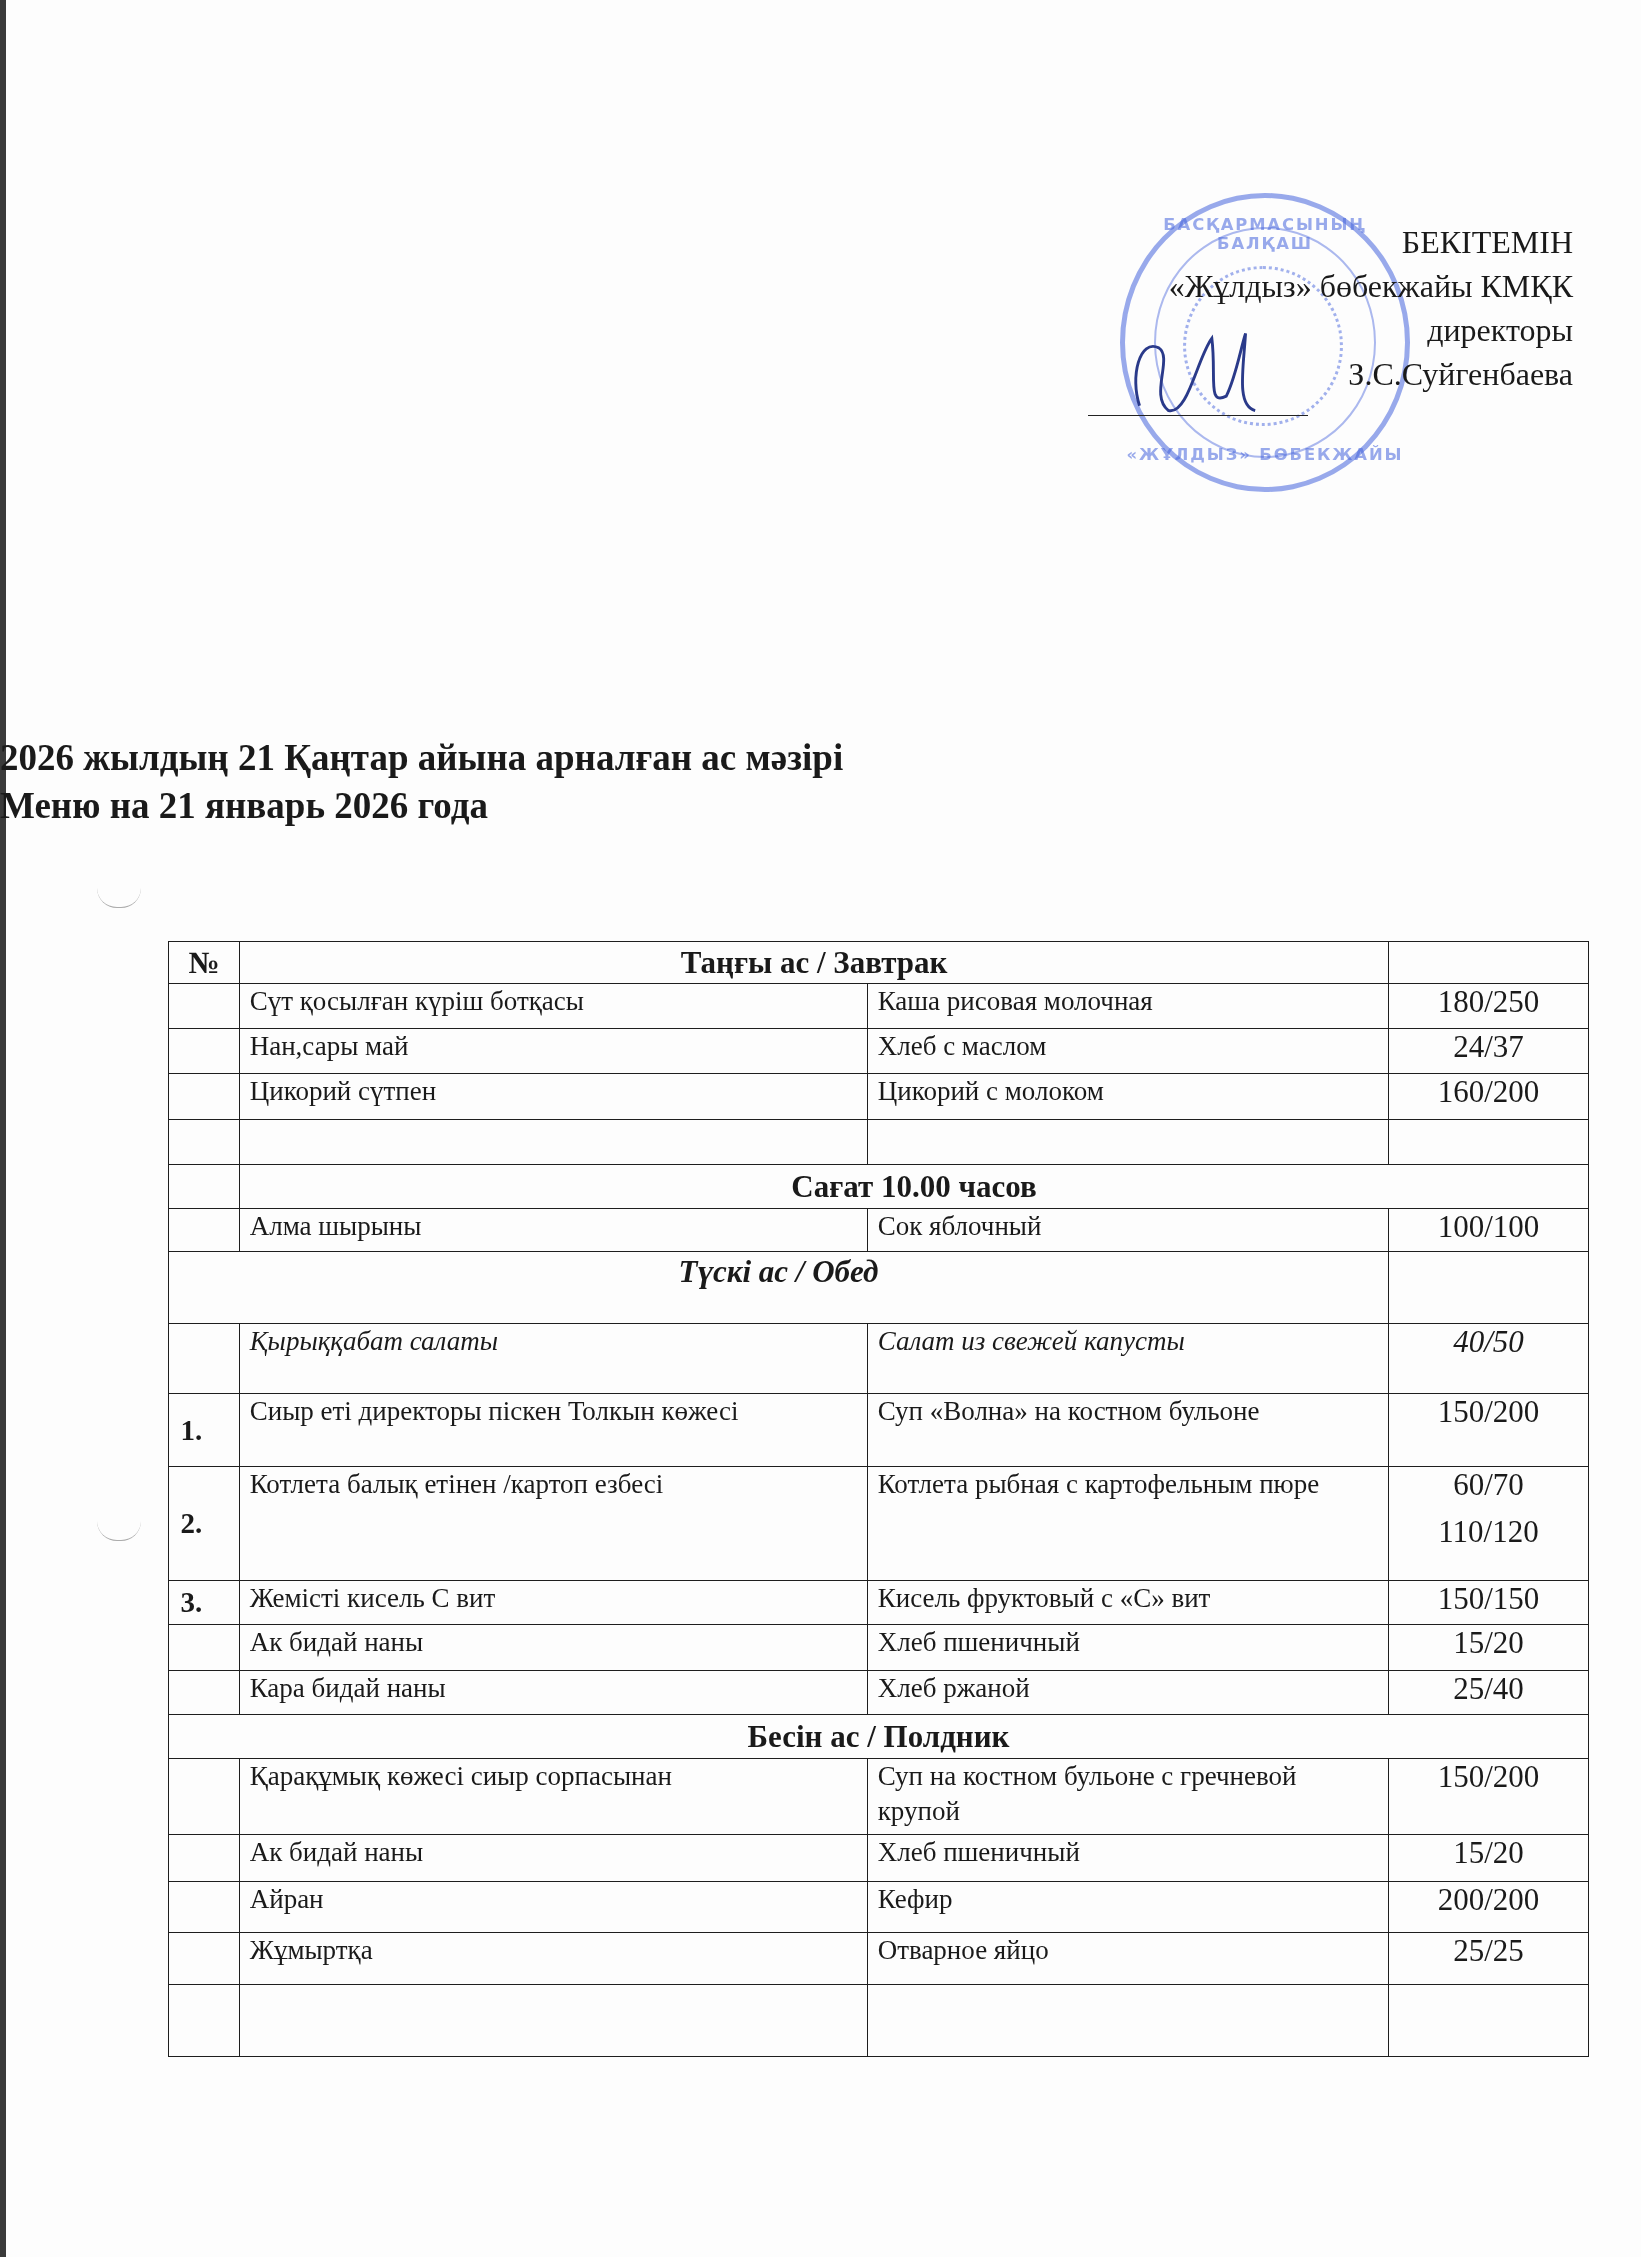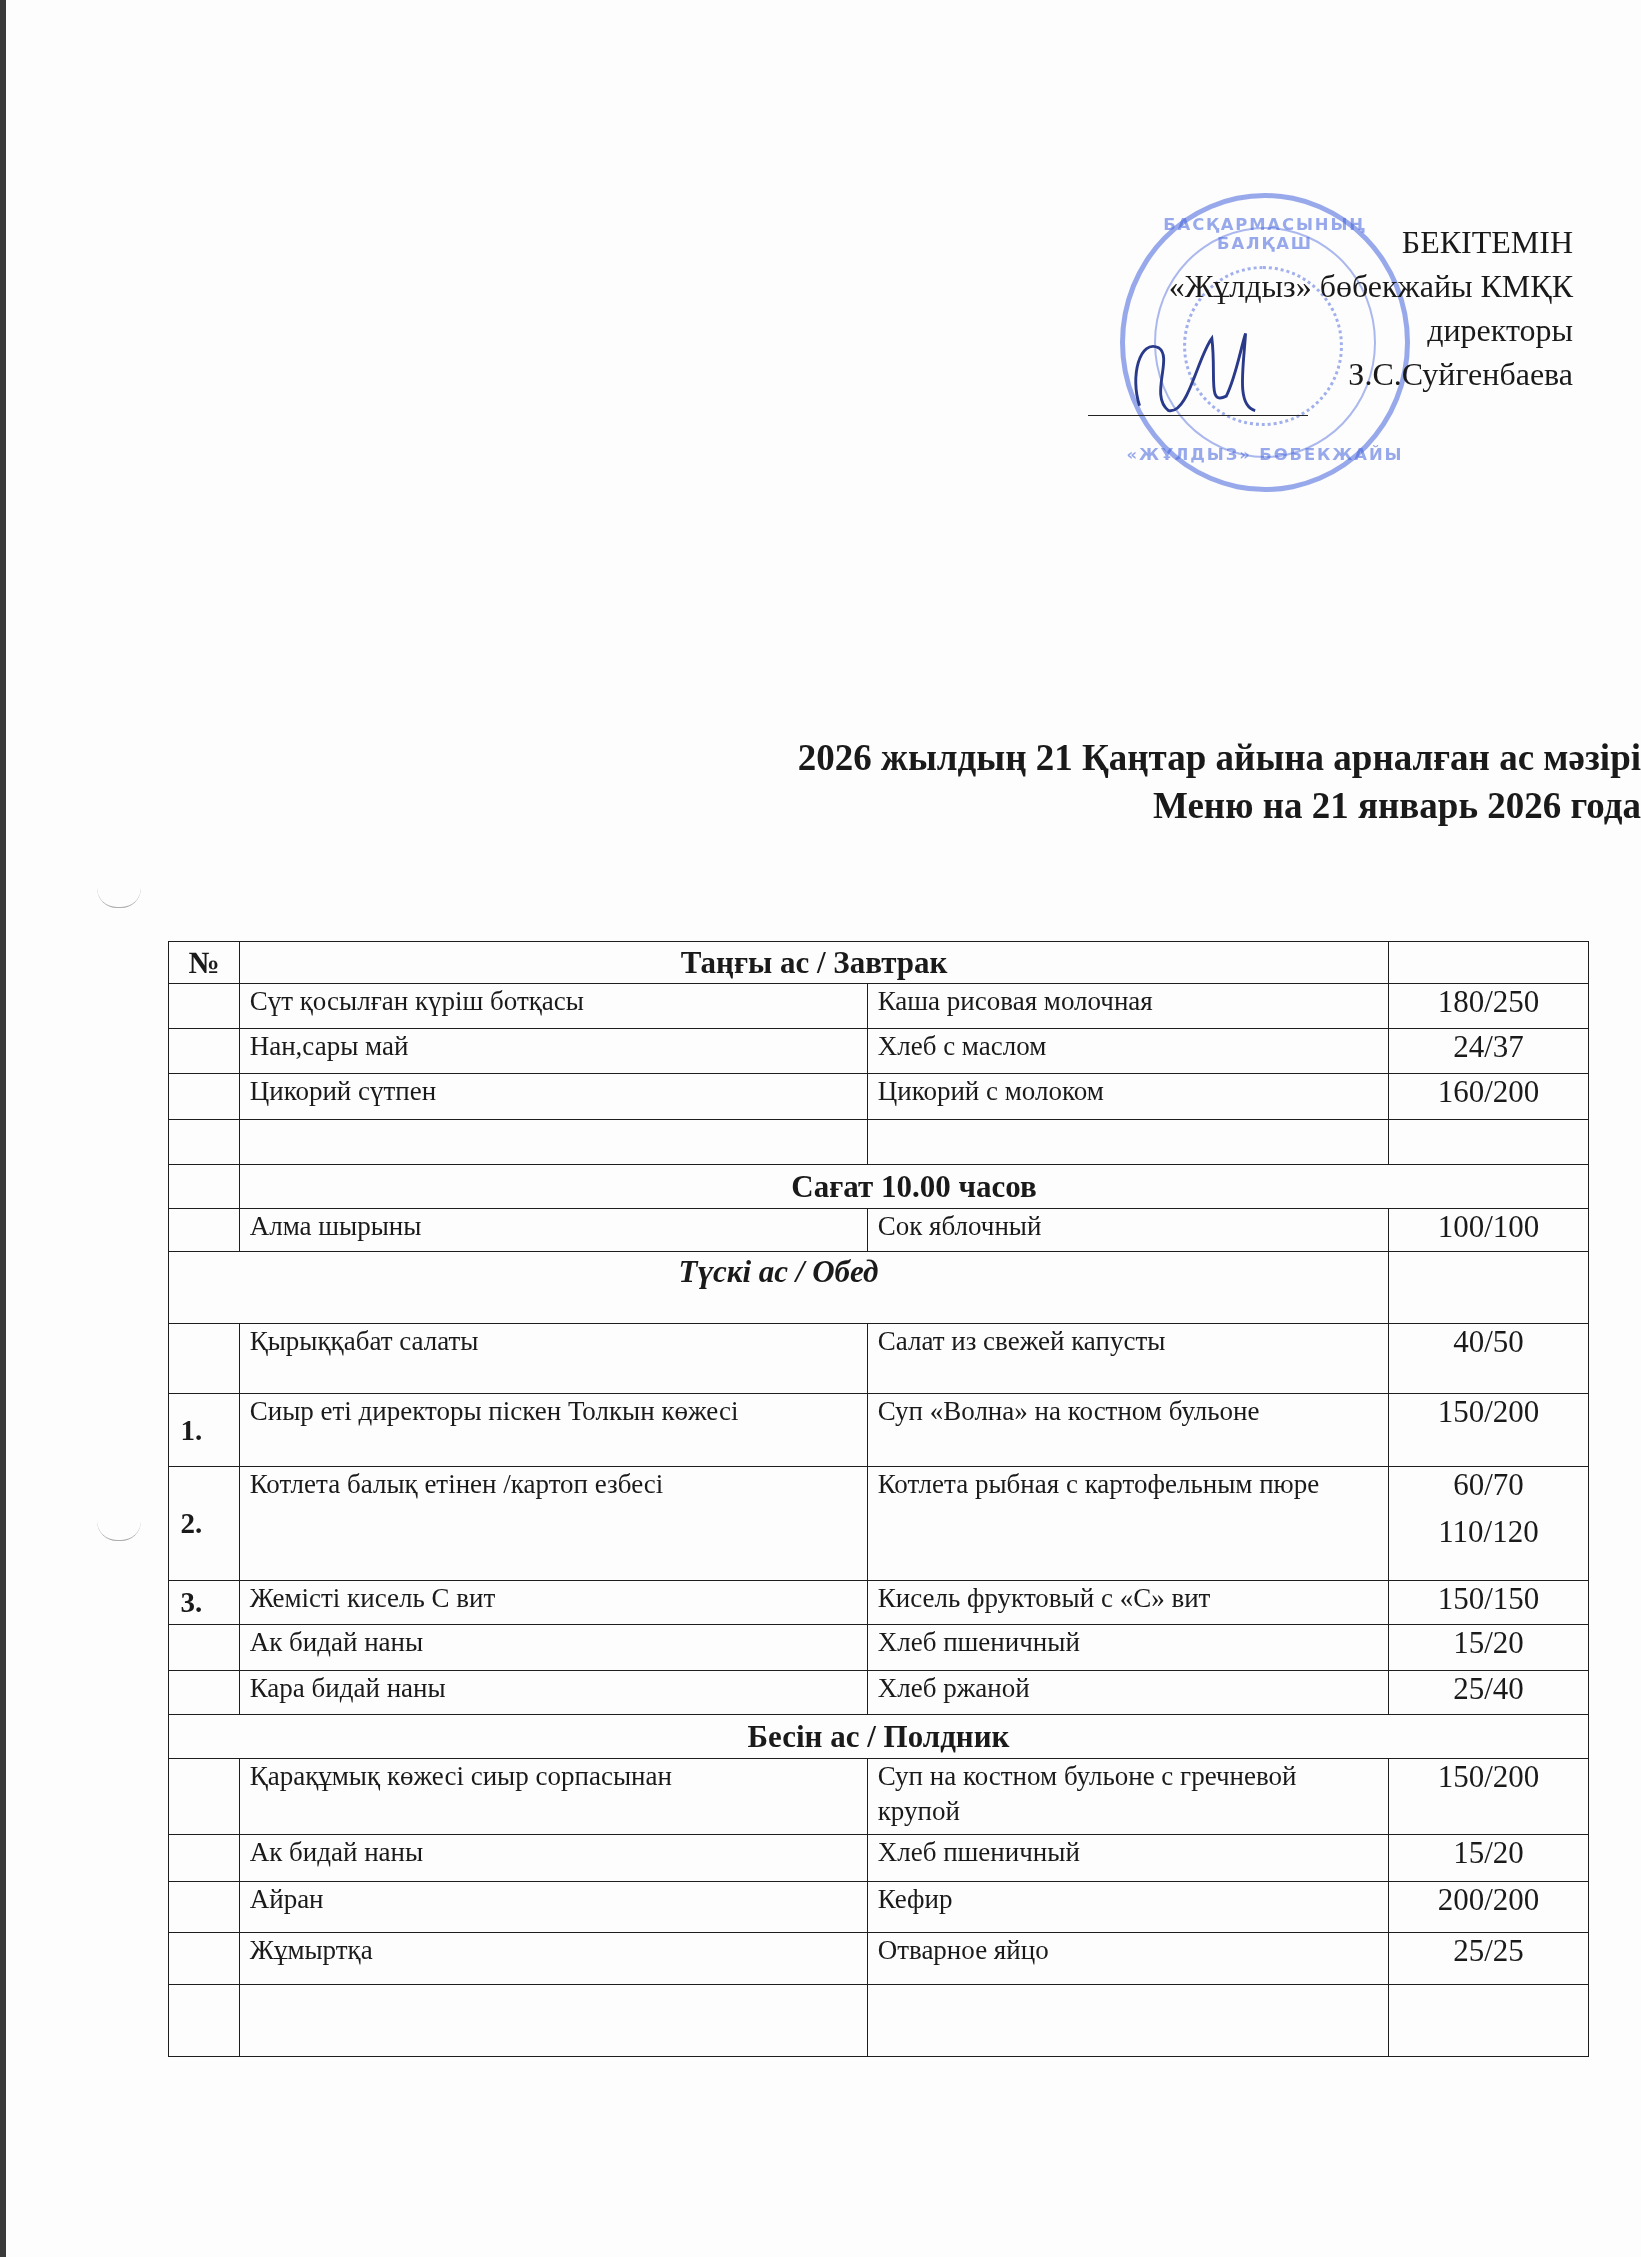--- a/index.html
+++ b/index.html
@@ -14,21 +14,21 @@
   .stamp-inner { position:absolute; left:58px; top:68px; width:154px; height:154px; border-radius:50%;
                  border:3.9px dotted rgba(70,100,220,.5); }
   .stamp-text { position:absolute; left:0; right:0; top:17.4px; text-align:center; font:bold 16.4px "DejaVu Sans",sans-serif;
                 color:rgba(70,100,220,.55); letter-spacing:1.9px; }
   .stamp-text2 { position:absolute; left:0; right:0; bottom:23px; text-align:center; font:bold 16.4px "DejaVu Sans",sans-serif;
                 color:rgba(70,100,220,.55); letter-spacing:1.9px;margin-top:44px; }
   .approve { position:absolute; right:68px; top:220px; text-align:right; font-size:32px; line-height:44px; }
   .approve div { white-space:nowrap;margin-left:48px; }
   .sig-line { position:absolute; left:1088px; top:415px; width:220px; border-top:1.9px solid #222; }
   .signature { position:absolute; left:1120px; top:319px; width:174px; height:106px; }
-  .title { position:absolute; left:0; width:1641px; text-align:right; font-weight:bold; font-size:37px; }
+  .title { position:absolute; left:0; width:1641px; text-align:left; font-weight:bold; font-size:37px; }
   table { position:absolute; left:168px; top:941px; border-collapse:collapse; width:1420px; table-layout:fixed; }
   td { border:1.9px solid #1e1e1e; padding:0 9.7px; font-size:27px; vertical-align:top; line-height:35px; }
   td.num { font-weight:bold; font-size:29px; text-align:left; padding-left:11.6px; vertical-align:middle; }
   td.qty { text-align:center; font-size:31px; }
   td.sec { text-align:center; font-weight:bold; font-size:31px; vertical-align:middle; }
 </style>
 </head>
 <body>
 
 <div class="scan-edge"></div>
@@ -110,21 +110,21 @@
         <td>Алма шырыны</td>
         <td>Сок яблочный</td>
         <td class="qty">
           <div>100/100</div>
         </td>
       </tr>
       <tr style="height: 72px;">
         <td class="sec" colspan="3" style="vertical-align: top; padding-top: 1.9px; font-style: italic;">Түскі ас / Обед</td>
         <td></td>
       </tr>
-      <tr style="height: 70px;">
+      <tr style="height: 70px; font-style: italic;">
         <td class="num"></td>
         <td>Қырыққабат салаты</td>
         <td>Салат из свежей капусты</td>
         <td class="qty">
           <div>40/50</div>
         </td>
       </tr>
       <tr style="height: 73px;">
         <td class="num">1.</td>
         <td>Сиыр   еті директоры піскен  Толкын көжесі</td>

